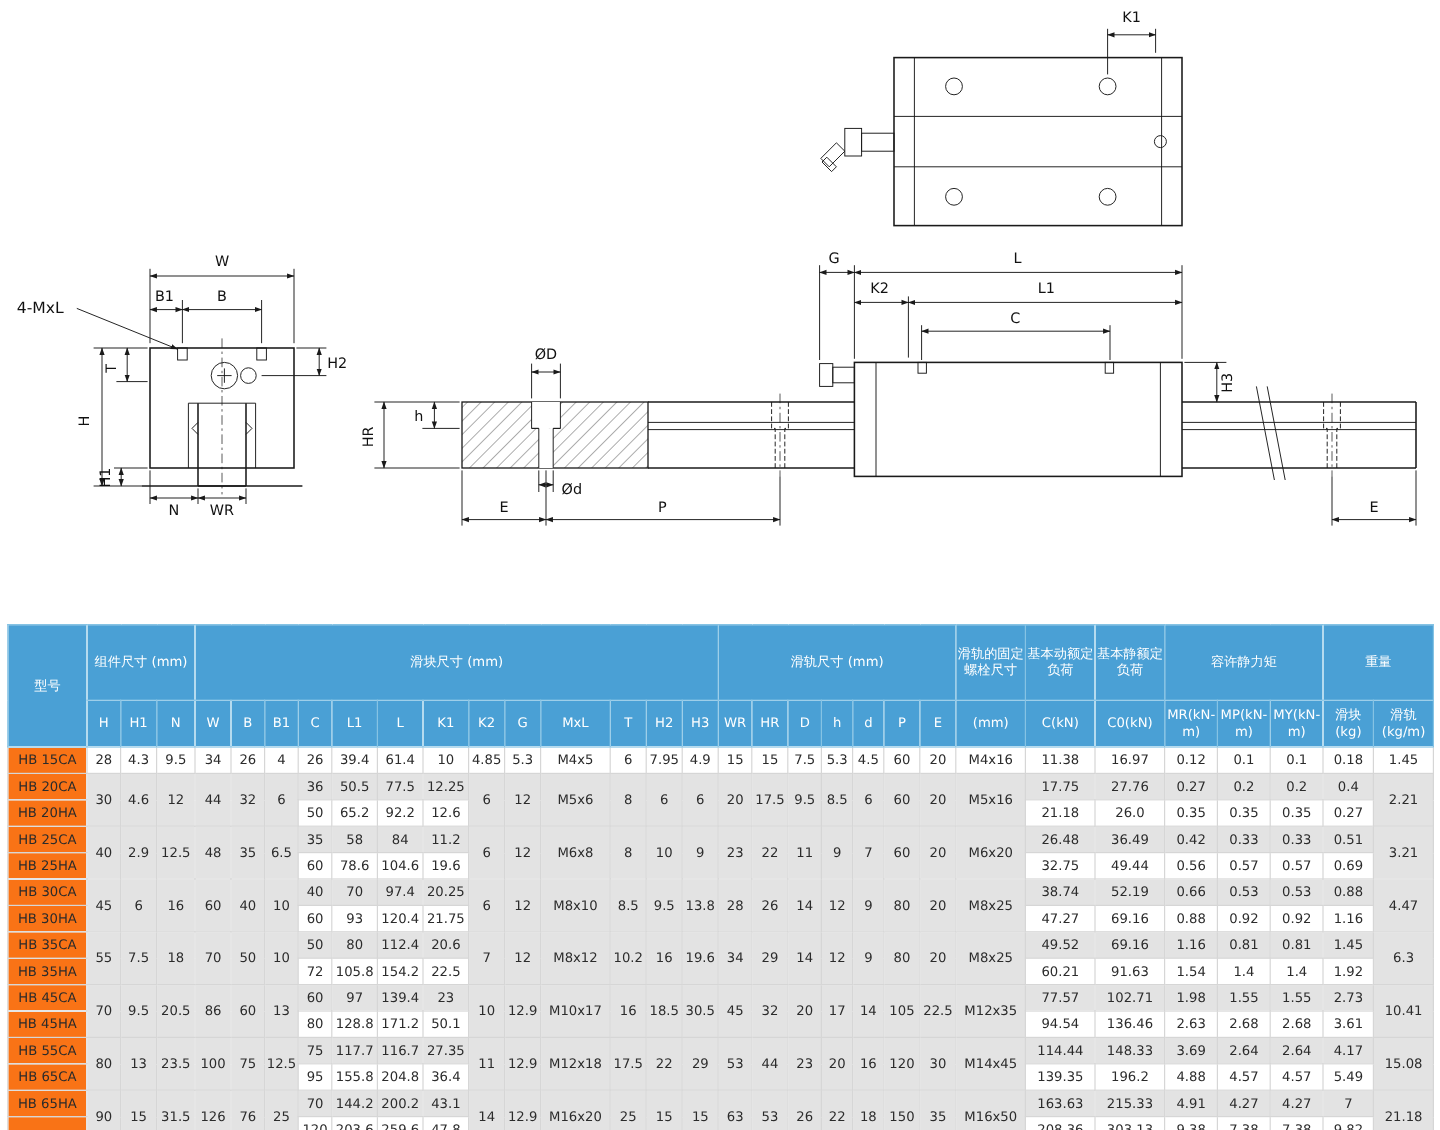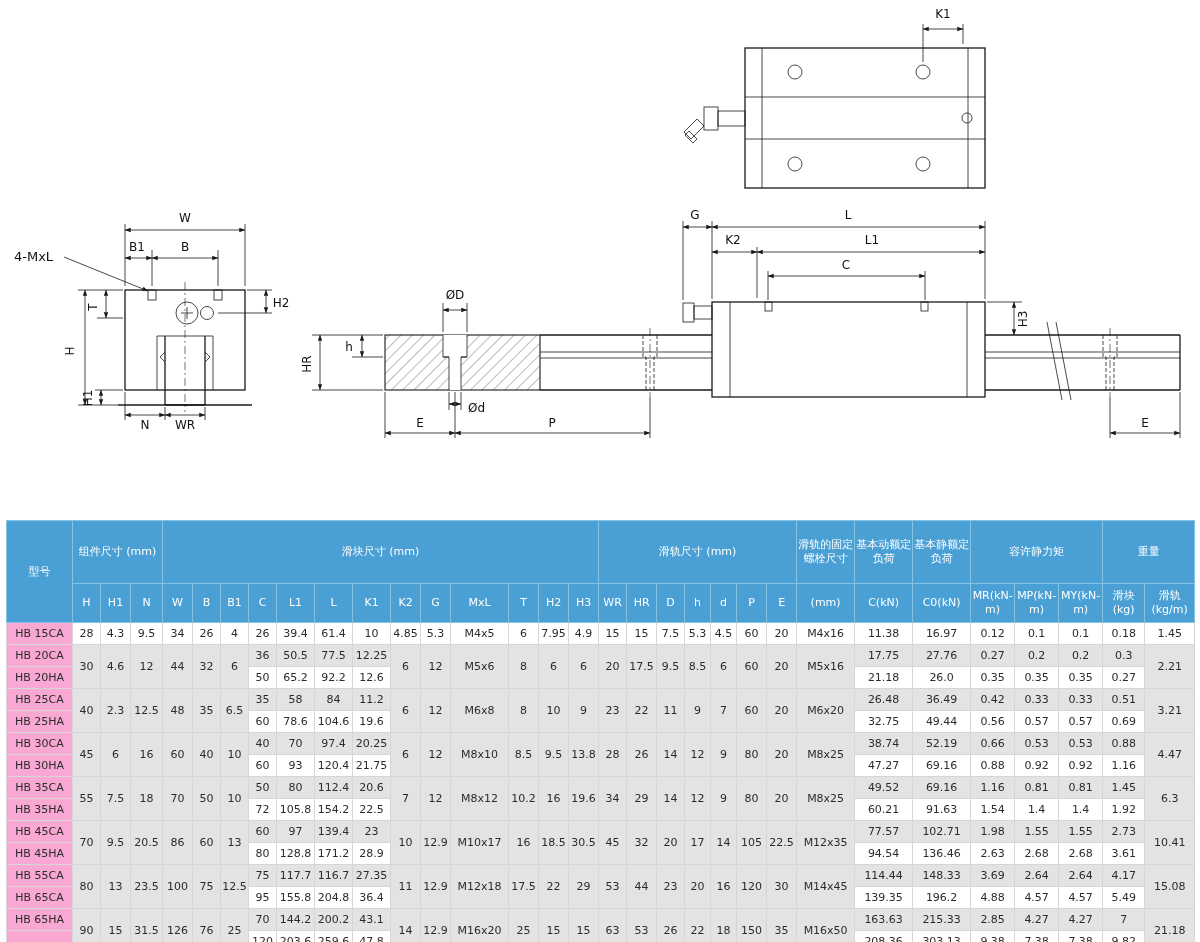--- a/index.html
+++ b/index.html
@@ -27,21 +27,21 @@
   }
   table.spec thead th{
     background:var(--header-blue,#4AA0D5);color:#fff;border:1px solid #85c3e4;
     font-size:11px;line-height:1.25;padding:1px 1px;
   }
   tr.grprow th{height:60px;}
   tr.subrow th{height:36px;}
   table.spec td{font-size:11px;height:21px;padding:0 1px;white-space:nowrap;color:#2b2b2b;}
   td.g{background:var(--row-gray,#E3E3E3);}
   td.w{background:#ffffff;}
-  td.model{text-align:left;padding-left:7px;background:#f9a8d4;white-space:nowrap;margin-left:40px;}
+  td.model{text-align:left;padding-left:7px;background:#f97316;white-space:nowrap;margin-left:40px;}
 </style>
 </head>
 <body>
 
 <svg class="drawings" width="1200" height="518" viewBox="0 0 1200 518" xmlns="http://www.w3.org/2000/svg">
   <defs>
     <marker id="ar" viewBox="0 0 10 10" refX="9" refY="5" markerWidth="8" markerHeight="8" orient="auto-start-reverse">
       <path d="M0,1.6 L9.5,5 L0,8.4 z" fill="#1a1a1a"></path>
     </marker>
     <pattern id="hatch" patternUnits="userSpaceOnUse" width="8" height="8" patternTransform="rotate(45)">
@@ -417,40 +417,40 @@
           <td rowspan="2" class="g">8.5</td>
           <td rowspan="2" class="g">6</td>
           <td rowspan="2" class="g">60</td>
           <td rowspan="2" class="g">20</td>
           <td rowspan="2" class="g">M5x16</td>
           <td class="g">17.75</td>
           <td class="g">27.76</td>
           <td class="g">0.27</td>
           <td class="g">0.2</td>
           <td class="g">0.2</td>
-          <td class="g">0.3</td>
+          <td class="g">0.4</td>
           <td rowspan="2" class="g">2.21</td>
         </tr>
         <tr>
           <td class="model">HB 20HA</td>
           <td class="w">50</td>
           <td class="w">65.2</td>
           <td class="w">92.2</td>
           <td class="w">12.6</td>
           <td class="w">21.18</td>
           <td class="w">26.0</td>
           <td class="w">0.35</td>
           <td class="w">0.35</td>
           <td class="w">0.35</td>
           <td class="w">0.27</td>
         </tr>
         <tr>
           <td class="model">HB 25CA</td>
           <td rowspan="2" class="g">40</td>
-          <td rowspan="2" class="g">2.3</td>
+          <td rowspan="2" class="g">2.9</td>
           <td rowspan="2" class="g">12.5</td>
           <td rowspan="2" class="g">48</td>
           <td rowspan="2" class="g">35</td>
           <td rowspan="2" class="g">6.5</td>
           <td class="g">35</td>
           <td class="g">58</td>
           <td class="g">84</td>
           <td class="g">11.2</td>
           <td rowspan="2" class="g">6</td>
           <td rowspan="2" class="g">12</td>
@@ -613,21 +613,21 @@
           <td class="g">1.55</td>
           <td class="g">1.55</td>
           <td class="g">2.73</td>
           <td rowspan="2" class="g">10.41</td>
         </tr>
         <tr>
           <td class="model">HB 45HA</td>
           <td class="w">80</td>
           <td class="w">128.8</td>
           <td class="w">171.2</td>
-          <td class="w">28.9</td>
+          <td class="w">50.1</td>
           <td class="w">94.54</td>
           <td class="w">136.46</td>
           <td class="w">2.63</td>
           <td class="w">2.68</td>
           <td class="w">2.68</td>
           <td class="w">3.61</td>
         </tr>
         <tr>
           <td class="model">HB 55CA</td>
           <td rowspan="2" class="g">80</td>
@@ -696,21 +696,21 @@
           <td rowspan="2" class="g">63</td>
           <td rowspan="2" class="g">53</td>
           <td rowspan="2" class="g">26</td>
           <td rowspan="2" class="g">22</td>
           <td rowspan="2" class="g">18</td>
           <td rowspan="2" class="g">150</td>
           <td rowspan="2" class="g">35</td>
           <td rowspan="2" class="g">M16x50</td>
           <td class="g">163.63</td>
           <td class="g">215.33</td>
-          <td class="g">2.85</td>
+          <td class="g">4.91</td>
           <td class="g">4.27</td>
           <td class="g">4.27</td>
           <td class="g">7</td>
           <td rowspan="2" class="g">21.18</td>
         </tr>
         <tr>
           <td class="model"></td>
           <td class="w">120</td>
           <td class="w">203.6</td>
           <td class="w">259.6</td>

